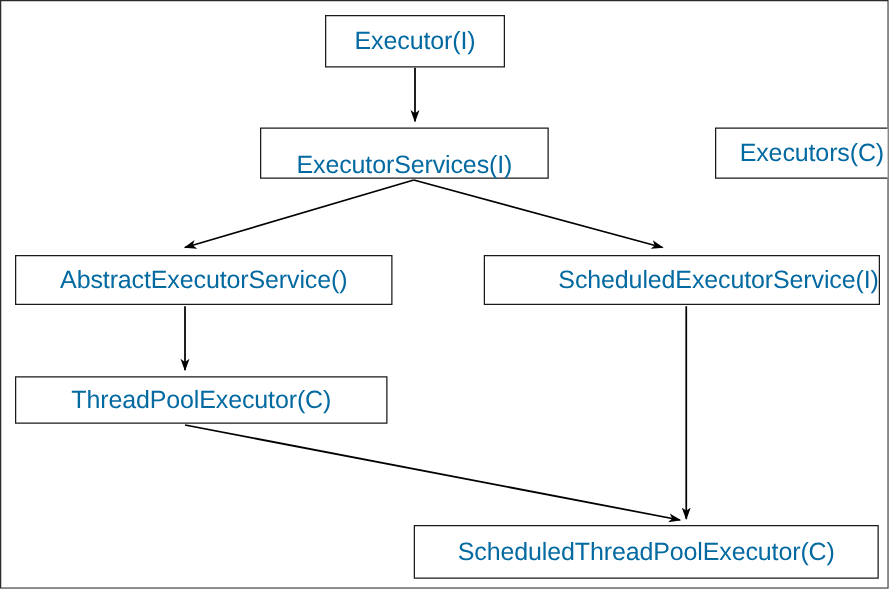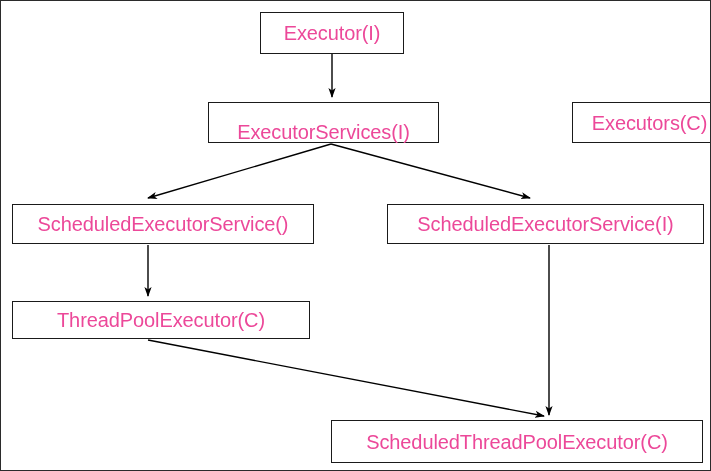--- a/index.html
+++ b/index.html
@@ -32,21 +32,21 @@
     display: flex;
     align-items: center;
     justify-content: center;
     color: #000000;
     white-space: nowrap;
   }
   .node-label {
     font-family: "Liberation Sans", sans-serif;
     font-size: 20px;
     line-height: 1;
-    color: #ec4899;
+    color: #0369a1;
     letter-spacing: -0.1px;
   }
   .edge-line {
     stroke: #000000;
     stroke-width: 1.4;
     fill: none;
   }
 </style>
 </head>
 <body>
@@ -79,24 +79,24 @@
 
   <div class="node-box" style="left:207px; top:101px; width:231px; height:41px;align-items:flex-end;">
     <span class="node-label">ExecutorServices(I)</span>
   </div>
 
   <div class="node-box" style="left:571px; top:101px; width:155px; height:41px;">
     <span class="node-label">Executors(C)</span>
   </div>
 
   <div class="node-box" style="left:11px; top:203px; width:302px; height:40px;">
-    <span class="node-label">ScheduledExecutorService()</span>
+    <span class="node-label">AbstractExecutorService()</span>
   </div>
 
-  <div class="node-box" style="left:386px; top:203px; width:317px; height:40px;">
+  <div class="node-box" style="left:386px; top:203px; width:317px; height:40px;justify-content:flex-end;">
     <span class="node-label">ScheduledExecutorService(I)</span>
   </div>
 
   <div class="node-box" style="left:11px; top:300px; width:298px; height:38px;">
     <span class="node-label">ThreadPoolExecutor(C)</span>
   </div>
 
   <div class="node-box" style="left:330px; top:419px; width:372px; height:43px;">
     <span class="node-label">ScheduledThreadPoolExecutor(C)</span>
   </div>

